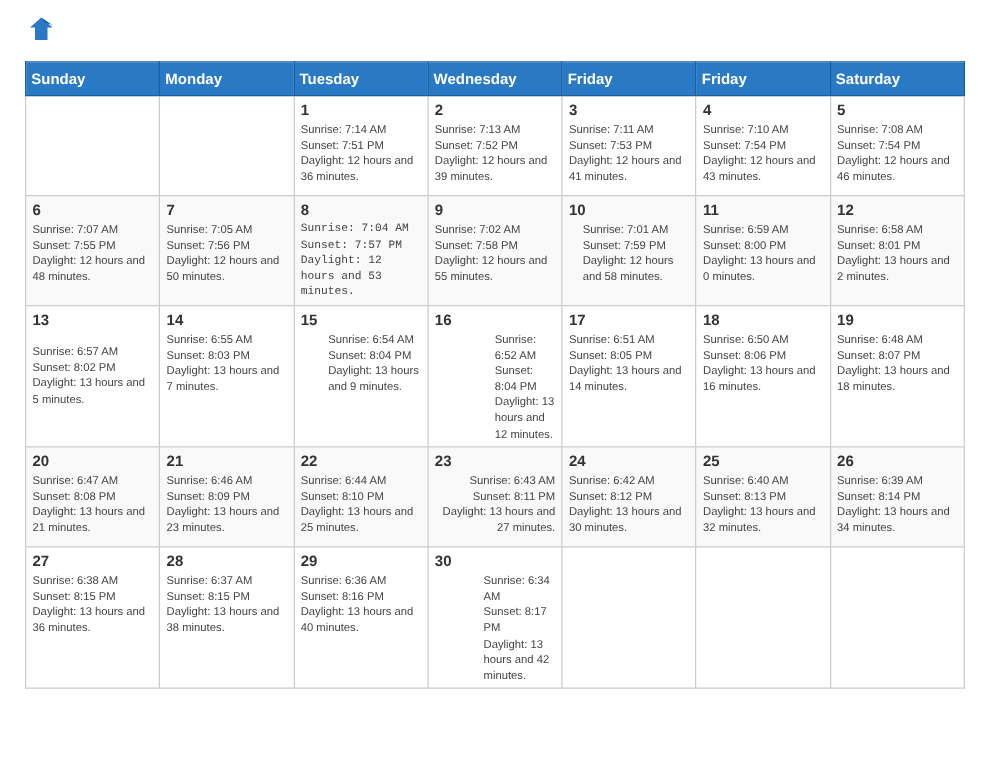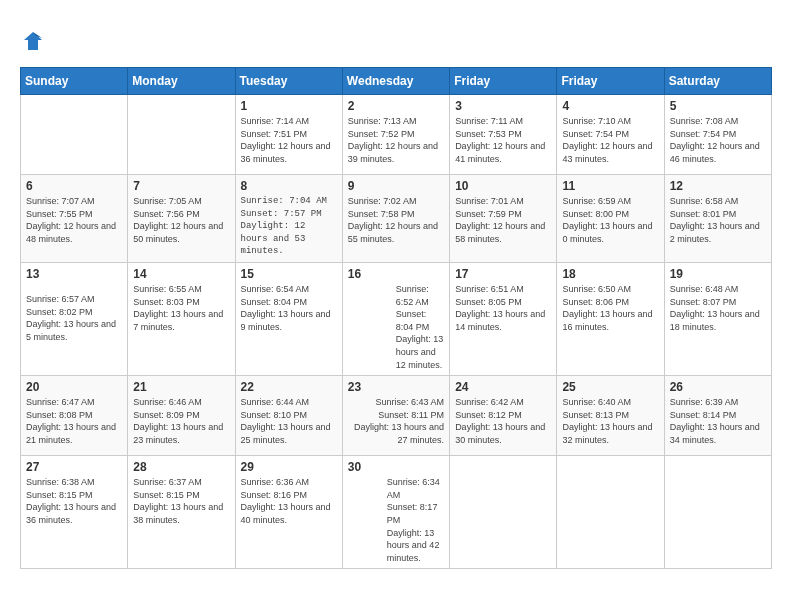--- a/index.html
+++ b/index.html
@@ -7,21 +7,21 @@
       font-family: Arial, sans-serif;
       background: #fff;
       width: 792px;
       height: 612px;
       overflow: hidden;
     }
     .page {
       width: 792px;
       height: 612px;
       background: #fff;
-      padding: 30px 20px;
+      padding: 12px 20px;
     }
     .header {
       display: flex;
       justify-content: space-between;
       align-items: flex-start;
       margin-bottom: 10px;
     }
     .logo {
       display: flex;
       align-items: center;
@@ -181,21 +181,21 @@
 Daylight: 12 hours and 53 minutes.</div>
           </td>
           <td>
             <span class="day-number">9</span>
             <div class="day-info" style="white-space: pre-line;">Sunrise: 7:02 AM
 Sunset: 7:58 PM
 Daylight: 12 hours and 55 minutes.</div>
           </td>
           <td>
             <span class="day-number">10</span>
-            <div class="day-info" style="white-space: pre-line;">Sunrise: 7:01 AM
+            <div class="day-info" style="white-space: pre-line; margin-left: 11px;">Sunrise: 7:01 AM
 Sunset: 7:59 PM
 Daylight: 12 hours and 58 minutes.</div>
           </td>
           <td>
             <span class="day-number">11</span>
             <div class="day-info" style="white-space: pre-line;">Sunrise: 6:59 AM
 Sunset: 8:00 PM
 Daylight: 13 hours and 0 minutes.</div>
           </td>
           <td>
@@ -213,21 +213,21 @@
 Daylight: 13 hours and 5 minutes.</div>
           </td>
           <td>
             <span class="day-number">14</span>
             <div class="day-info" style="white-space: pre-line;">Sunrise: 6:55 AM
 Sunset: 8:03 PM
 Daylight: 13 hours and 7 minutes.</div>
           </td>
           <td>
             <span class="day-number">15</span>
-            <div class="day-info" style="white-space: pre-line;">Sunrise: 6:54 AM
+            <div class="day-info" style="white-space: pre-line; margin-left: 22px;">Sunrise: 6:54 AM
 Sunset: 8:04 PM
 Daylight: 13 hours and 9 minutes.</div>
           </td>
           <td>
             <span class="day-number">16</span>
             <div class="day-info" style="white-space: pre-line; margin-left: 48px;">Sunrise: 6:52 AM
 Sunset: 8:04 PM
 Daylight: 13 hours and 12 minutes.</div>
           </td>
           <td>

